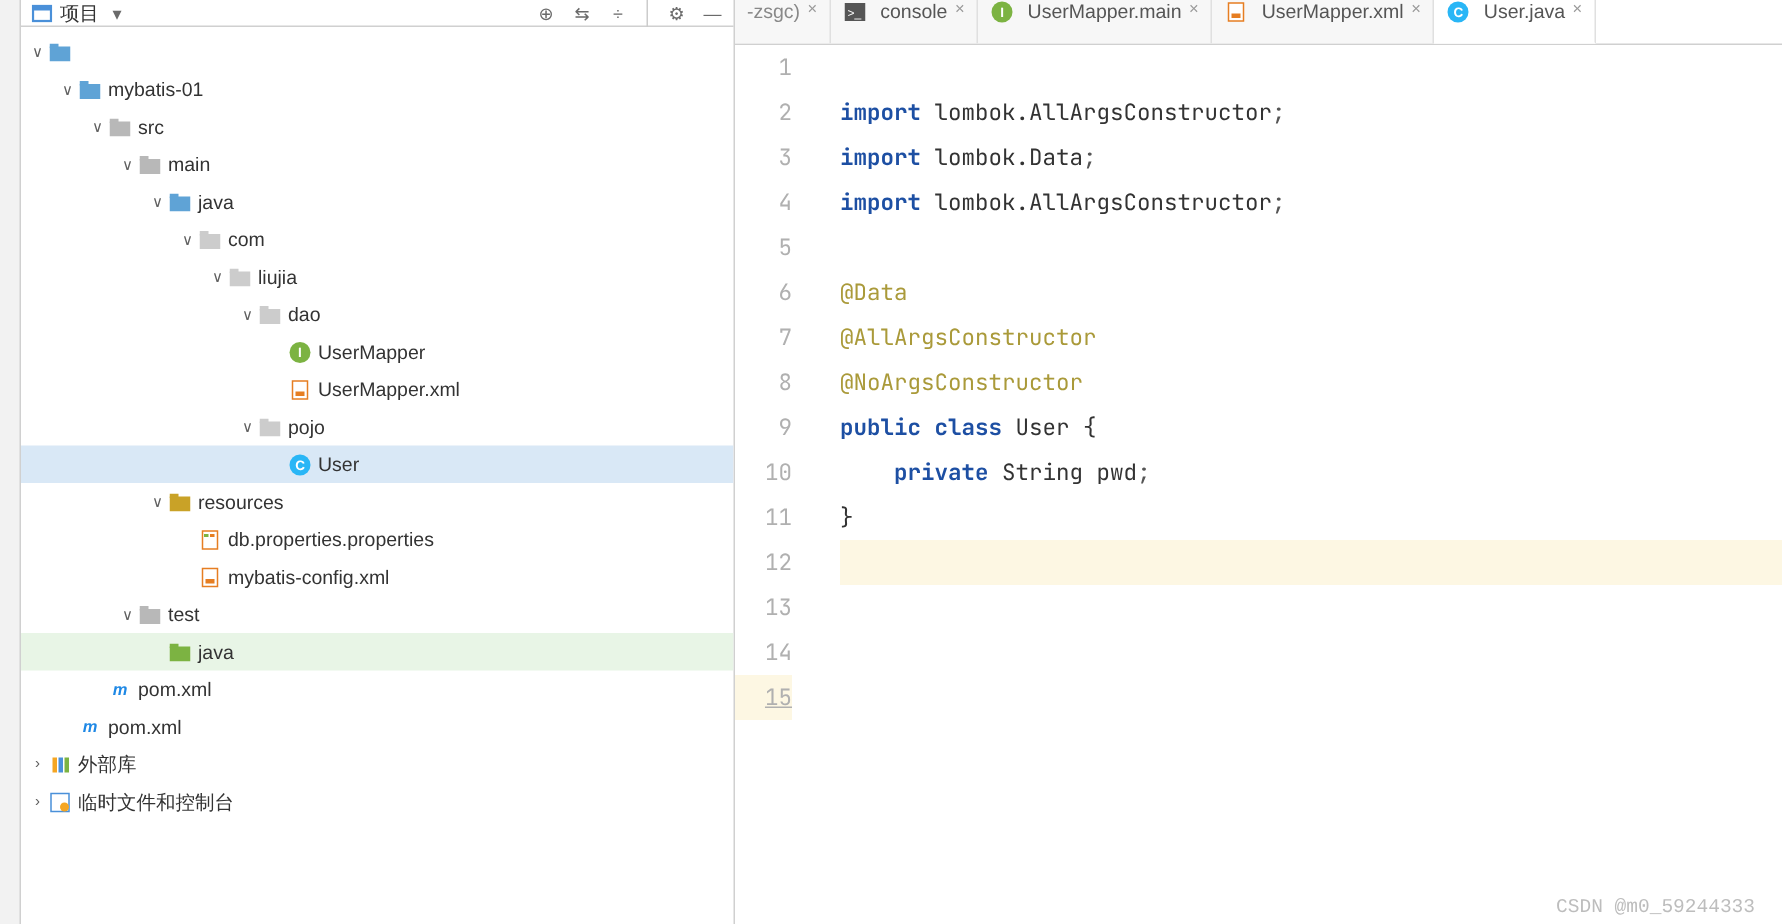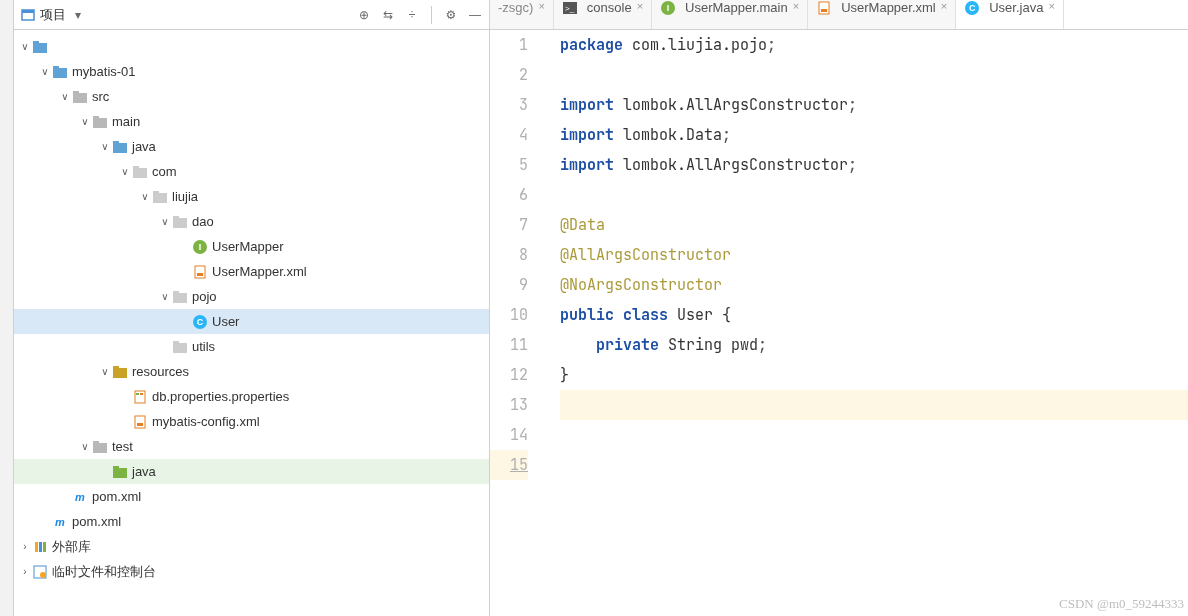--- a/index.html
+++ b/index.html
@@ -1,19 +1,19 @@
 <!DOCTYPE html>
 <html><head>
 <meta charset="utf-8">
 <style>
 * { box-sizing: border-box; margin: 0; padding: 0; }
 body { font-family: "Microsoft YaHei", Arial, sans-serif; font-size: 13px; color: #333; background: #fff; width: 1188px; height: 616px; overflow: hidden; display: flex; }
 .left-gutter { width: 14px; background: #f2f2f2; border-right: 1px solid #d0d0d0; }
 .sidebar { width: 476px; background: #fff; border-right: 1px solid #d0d0d0; display: flex; flex-direction: column; }
-.toolbar { height: 30px; border-bottom: 1px solid #d0d0d0; display: flex; align-items: center; padding: 0 6px; gap: 6px; }
+.toolbar { height: 18px; border-bottom: 1px solid #d0d0d0; display: flex; align-items: center; padding: 0 6px; gap: 6px; }
 .toolbar-left { display: flex; align-items: center; gap: 4px; }
 .toolbar-right { margin-left: auto; display: flex; align-items: center; gap: 8px; }
 .tb-icon { width: 16px; height: 16px; display: inline-flex; align-items: center; justify-content: center; color: #6a6a6a; font-size: 12px; }
 .tb-sep { width: 1px; height: 18px; background: #ccc; margin: 0 3px; }
 .dropdown-label { color: #333; font-size: 13px; }
 .tree { flex: 1; overflow: auto; padding-top: 4px; }
 .tree-row { display: flex; align-items: center; height: 25px; padding-right: 8px; white-space: nowrap; cursor: default; }
 .tree-row.selected { background: #d9e8f6; }
 .tree-row.highlight { background: #e8f5e6; }
 .arrow { width: 14px; text-align: center; color: #606060; font-size: 10px; user-select: none; }
@@ -42,21 +42,21 @@
 .gutter div { height: 30px; }
 .current-line-g { background: #fdf7e3; text-decoration: underline; }
 .code { flex: 1; padding-left: 18px; position: relative; }
 .code-line { height: 30px; white-space: pre; }
 .current-line { background: #fdf7e3; }
 .kw { color: #1d4fa3; font-weight: bold; }
 .pkg { color: #333; }
 .ann { color: #aa9a3a; }
 .type { color: #333; }
 .semi { color: #555; }
-.watermark { position: absolute; bottom: 4px; right: 4px; color: #bdbdbd; font-size: 13px; font-family: Liberation Serif, serif; }
+.watermark { position: absolute; bottom: 4px; right: 18px; color: #bdbdbd; font-size: 13px; font-family: Liberation Mono, monospace; }
 
 svg { display: block; }
 </style>
 </head>
 <body>
 
 <div class="left-gutter"></div>
 
 <div class="sidebar">
   <div class="toolbar">
@@ -183,29 +183,20 @@
             <rect width="6" height="3" fill="#ccc"></rect>
           </svg>
         </span>
       <span class="node-label">pojo</span>
     </div>
     <div class="tree-row selected" style="padding-left:178px">
       <span class="icon">
           <span class="class-badge">C</span>
         </span>
       <span class="node-label">User</span>
-    </div>
-    <div class="tree-row" style="padding-left:158px">
-      <span class="icon pkg-icon">
-          <svg width="14" height="12">
-            <rect width="14" height="10" y="2" fill="#ccc"></rect>
-            <rect width="6" height="3" fill="#ccc"></rect>
-          </svg>
-        </span>
-      <span class="node-label">utils</span>
     </div>
     <div class="tree-row" style="padding-left:84px">
       <span class="arrow">∨</span>
       <span class="icon folder-yellow">
           <svg width="14" height="12">
             <rect width="14" height="10" y="2" fill="#c9a227"></rect>
             <rect width="6" height="3" fill="#c9a227"></rect>
           </svg>
         </span>
       <span class="node-label">resources</span>
@@ -334,21 +325,20 @@
         <div>8</div>
         <div>9</div>
         <div>10</div>
         <div>11</div>
         <div>12</div>
         <div>13</div>
         <div>14</div>
         <div class="current-line-g">15</div>
       </div>
     <div class="code" id="code">
-        <div class="code-line"><span class="kw">package</span> <span class="pkg">com.liujia.pojo</span><span class="semi">;</span></div>
         <div class="code-line"></div>
         <div class="code-line"><span class="kw">import</span> <span class="pkg">lombok</span>.<span class="type">AllArgsConstructor</span><span class="semi">;</span></div>
         <div class="code-line"><span class="kw">import</span> <span class="pkg">lombok</span>.<span class="type">Data</span><span class="semi">;</span></div>
         <div class="code-line"><span class="kw">import</span> <span class="pkg">lombok</span>.<span class="type">AllArgsConstructor</span><span class="semi">;</span></div>
         <div class="code-line"></div>
         <div class="code-line"><span class="ann">@Data</span></div>
         <div class="code-line"><span class="ann">@AllArgsConstructor</span></div>
         <div class="code-line"><span class="ann">@NoArgsConstructor</span></div>
         <div class="code-line"><span class="kw">public</span> <span class="kw">class</span> <span class="type">User</span> {</div>
         <div class="code-line">    <span class="kw">private</span> <span class="type">String</span> <span class="type">pwd</span><span class="semi">;</span></div>

